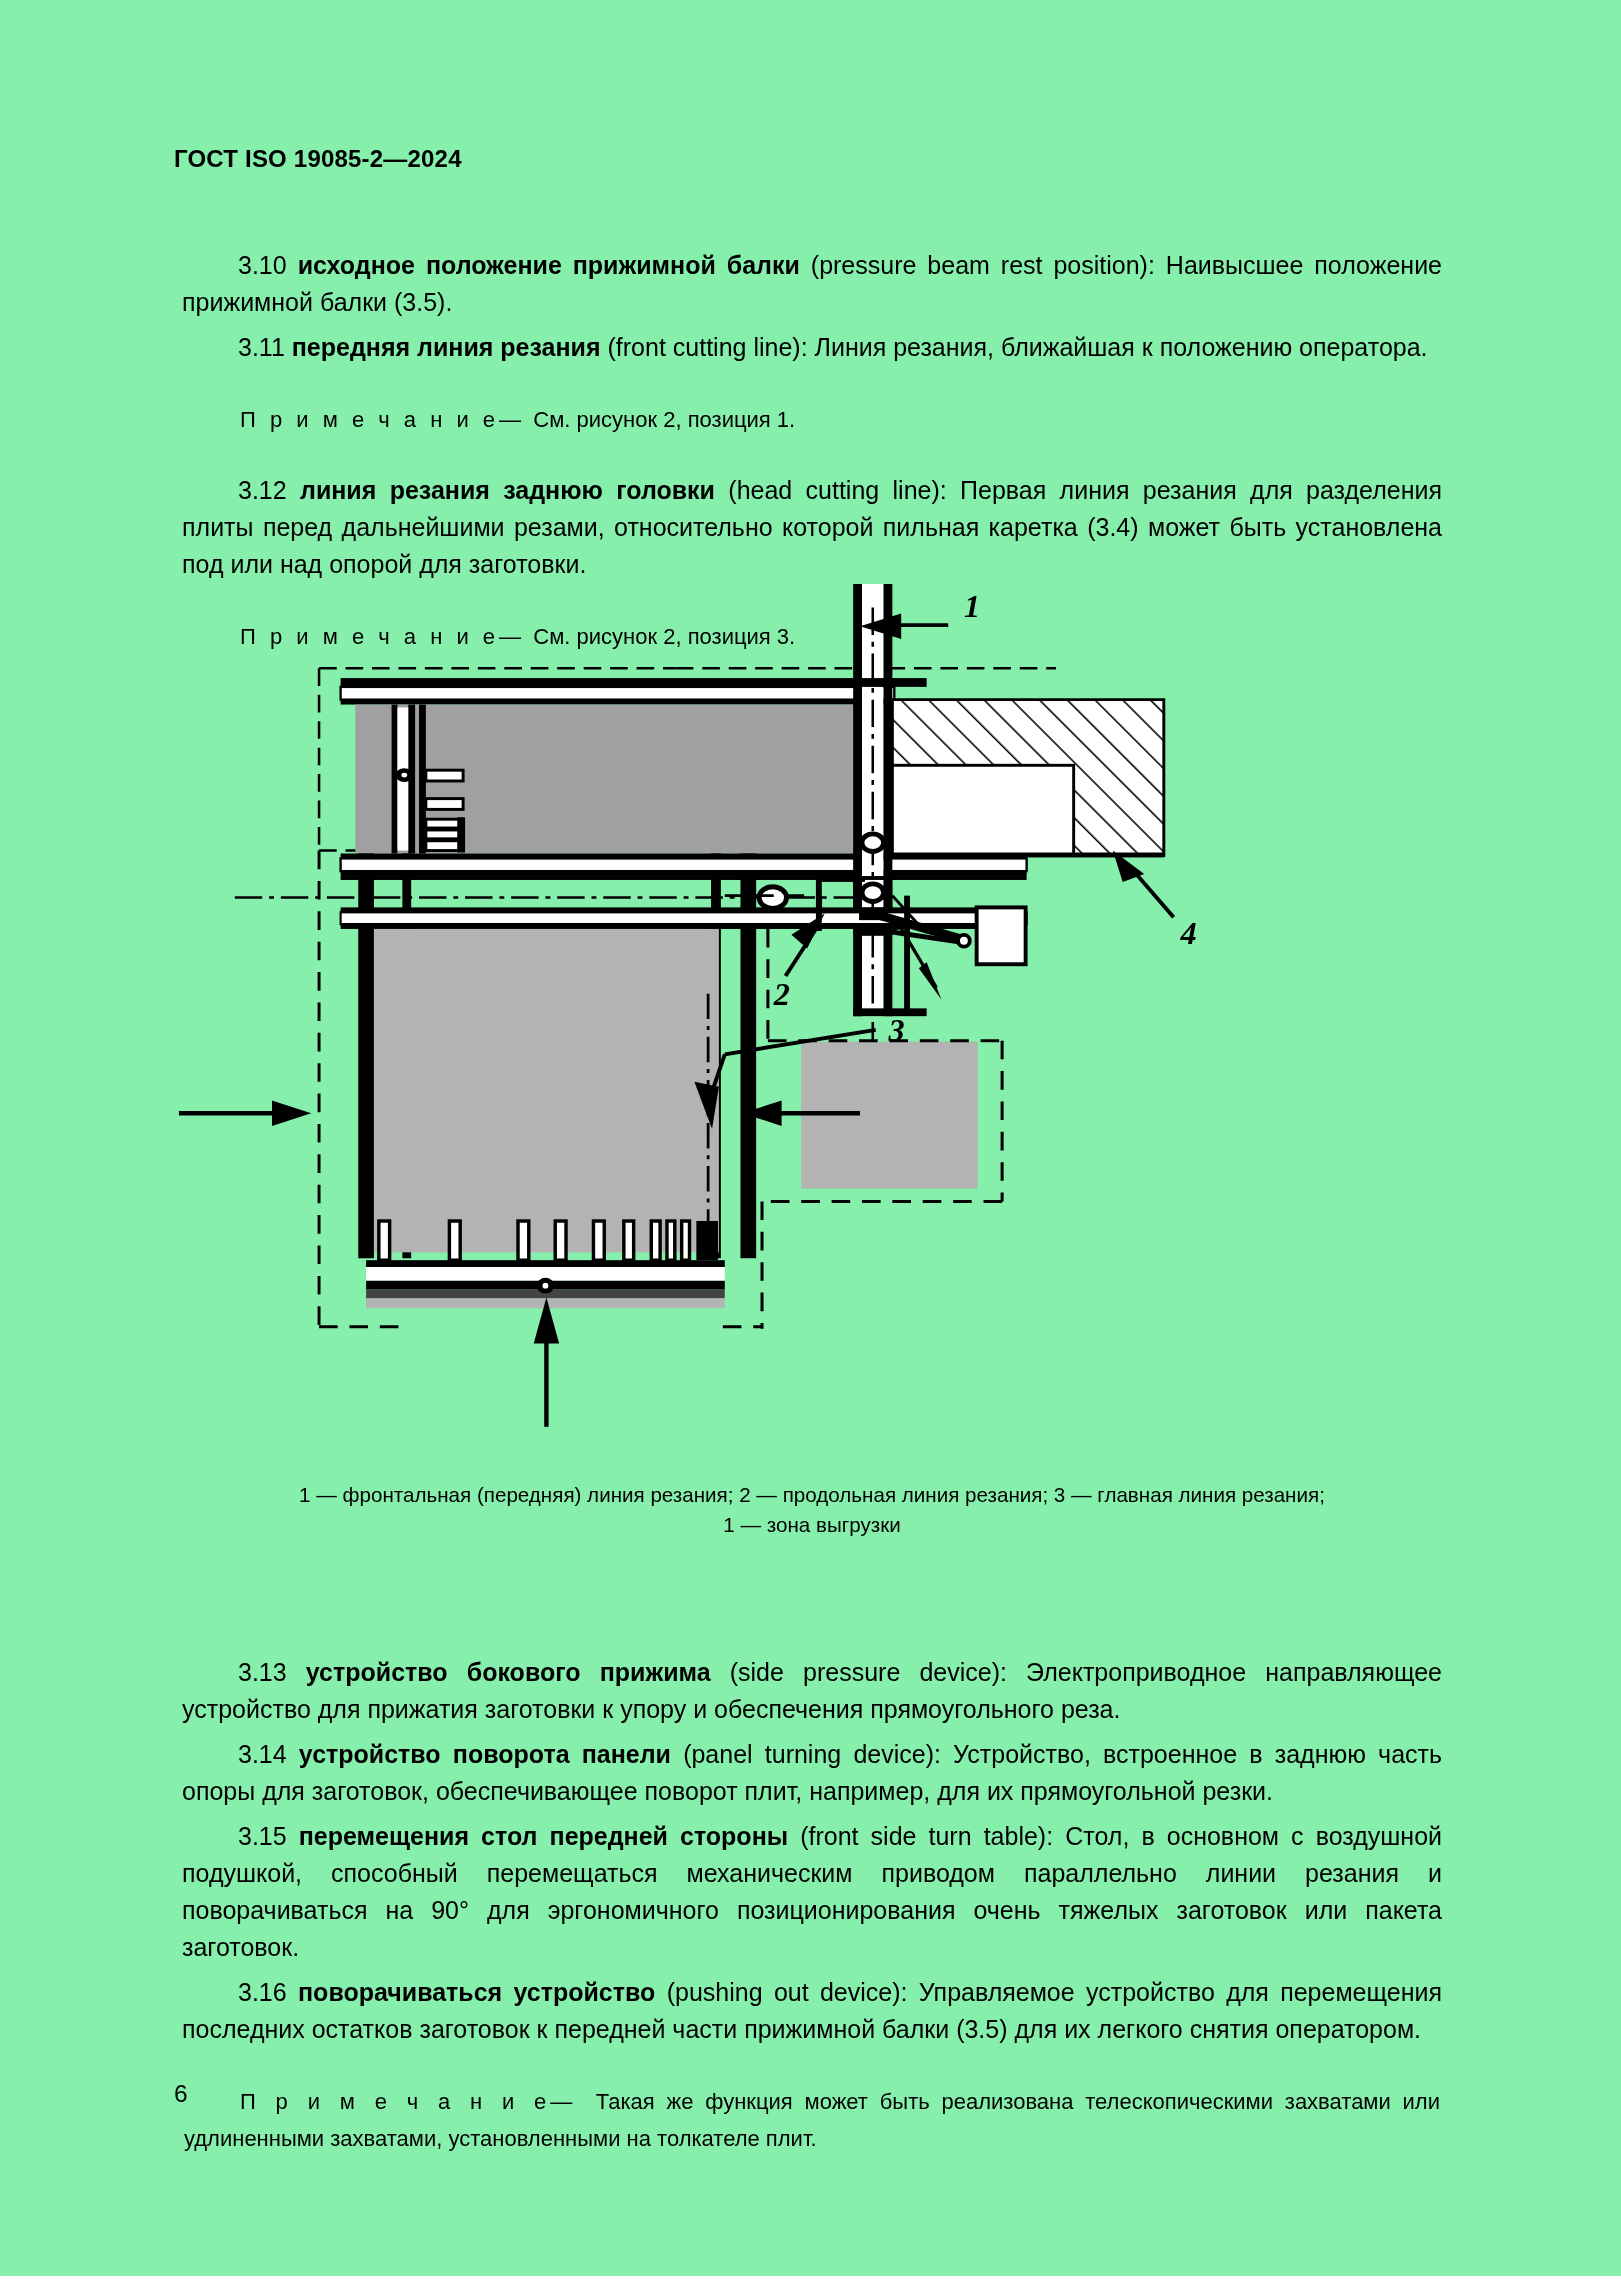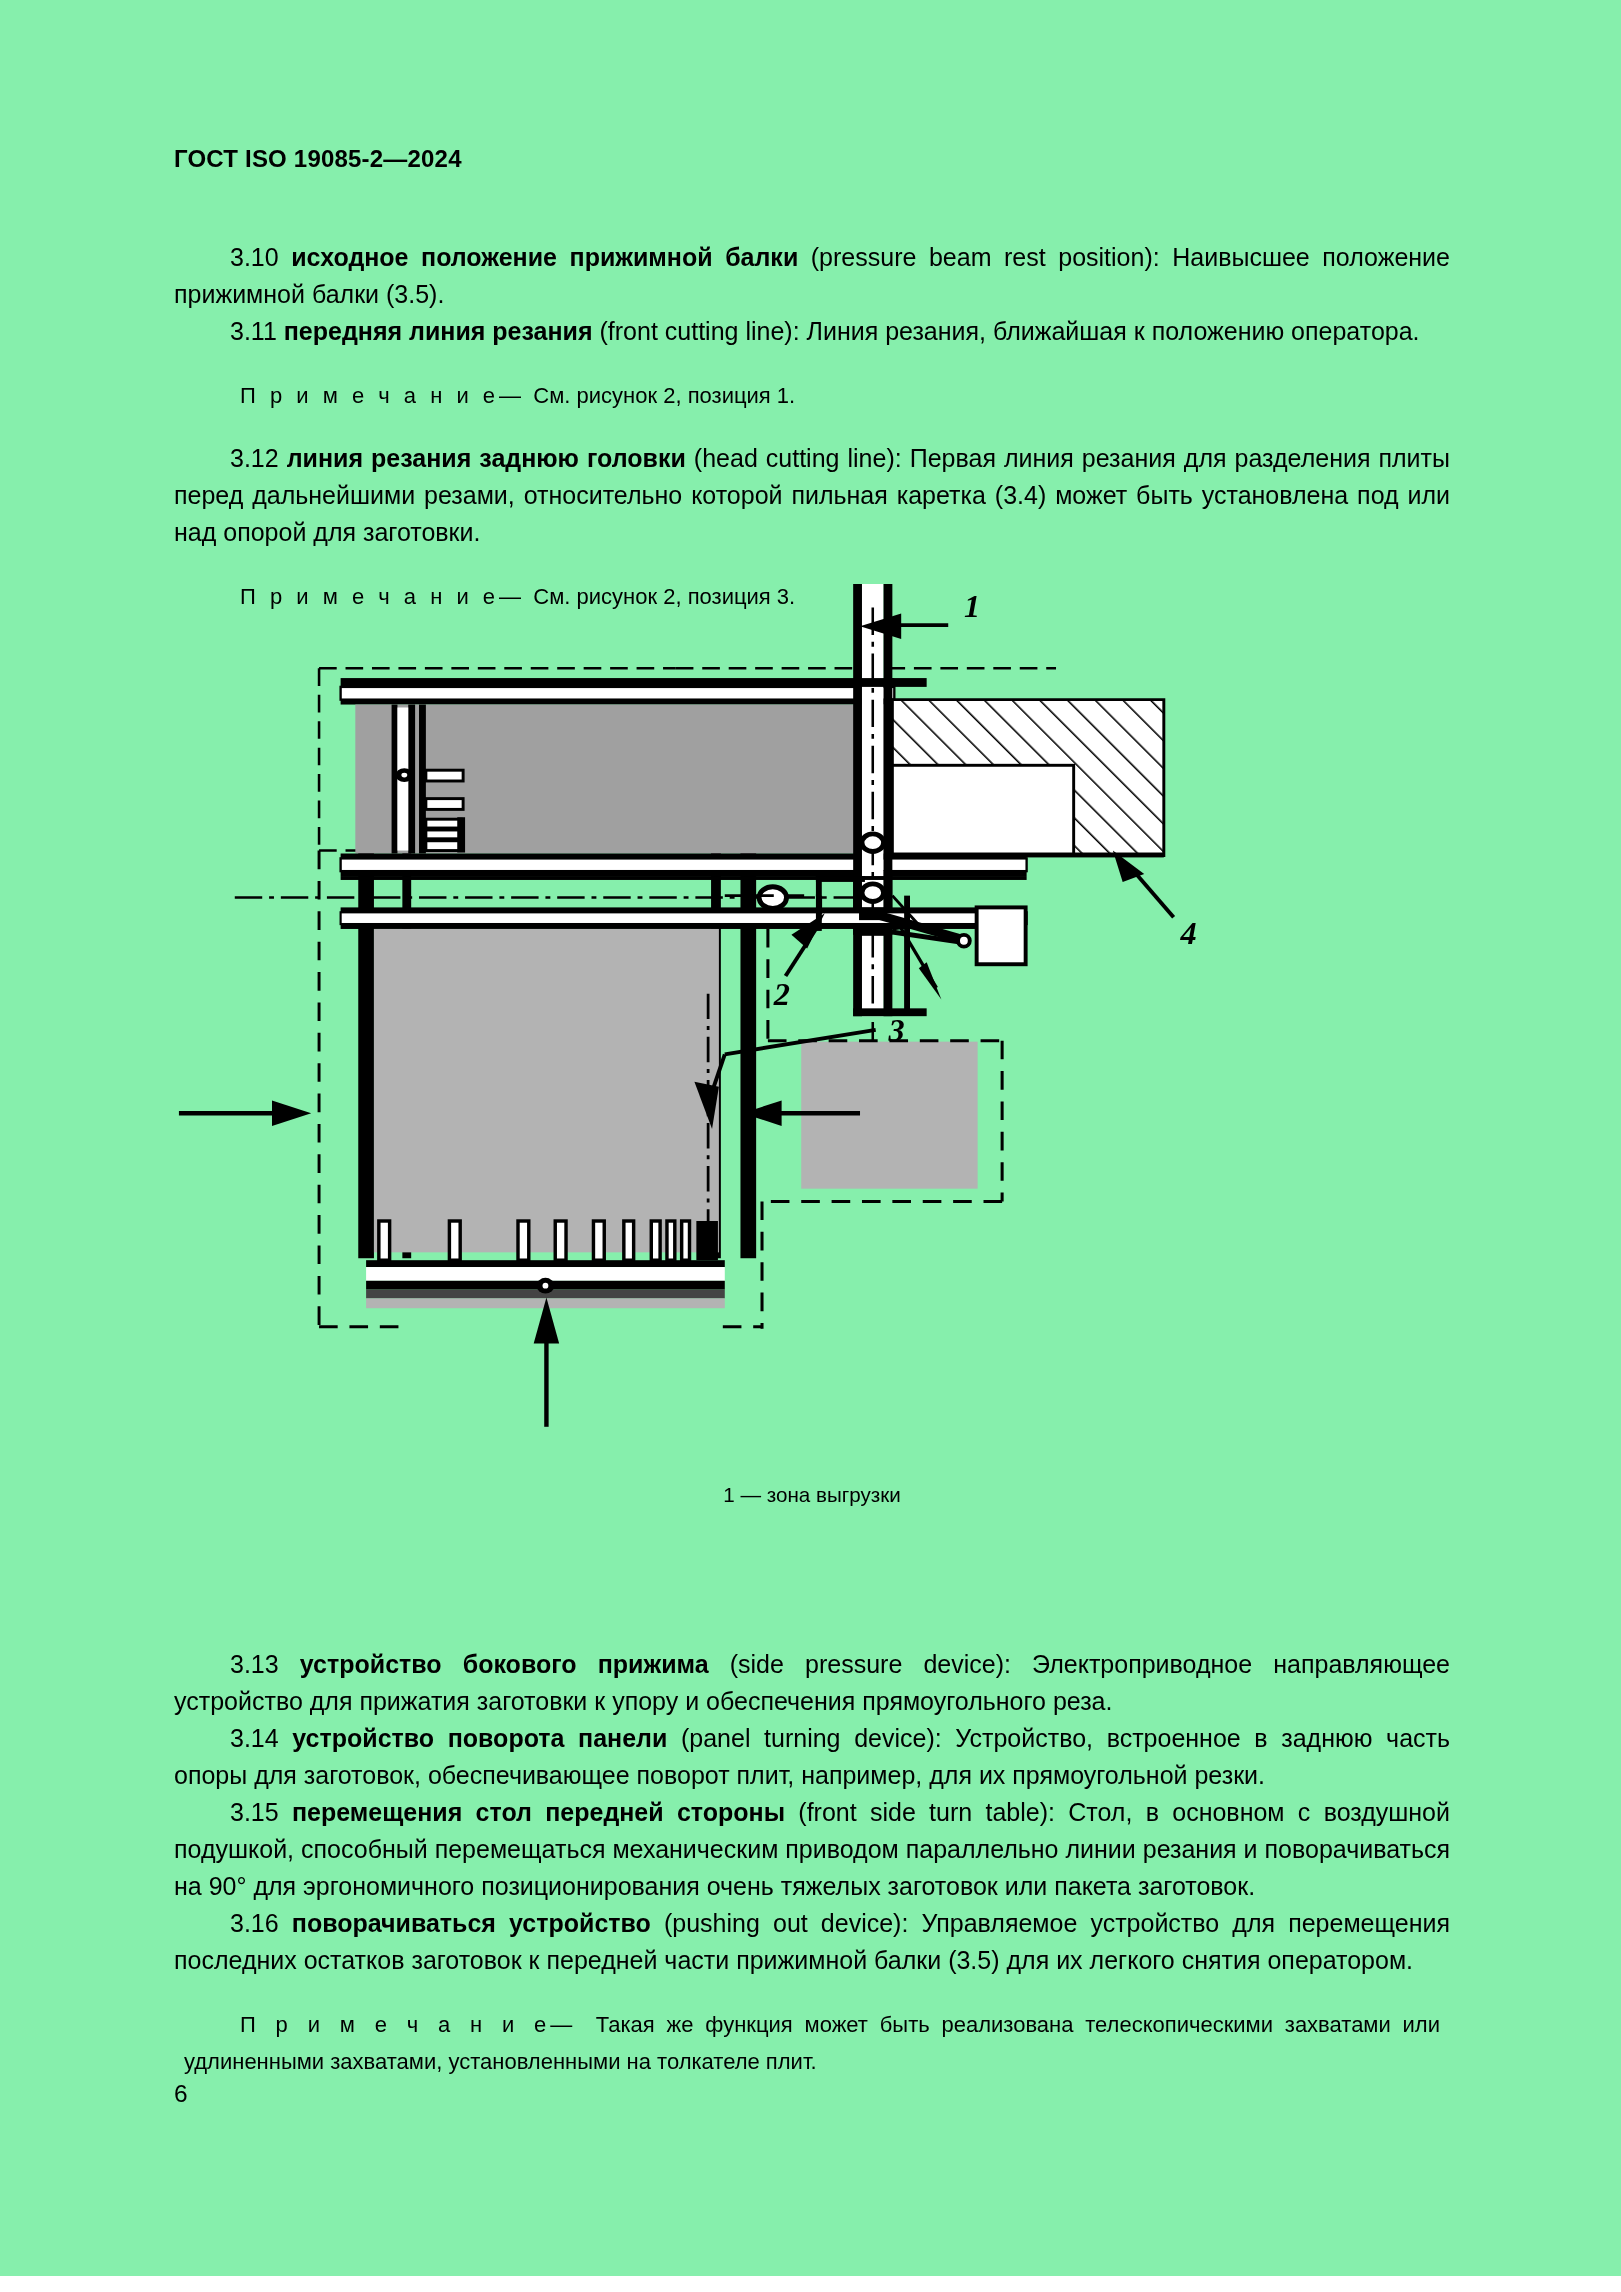--- a/index.html
+++ b/index.html
@@ -31,21 +31,21 @@
     white-space: nowrap;
   }
 
   
   .body-block {
     position: absolute;
     left: 174px;
     width: 1276px;
   }
   p.para {
-    margin: 0;
+    margin: 8px;
     font-size: 25px;
     line-height: 37px;
     text-align: justify;
     text-justify: inter-word;
     text-indent: 56px;
     hyphens: manual;
   }
   p.para .term {
     font-weight: bold;
   }
@@ -340,20 +340,21 @@
 
         <text x="806" y="34" font-family="Liberation Serif, serif" font-size="33" font-style="italic" font-weight="bold" fill="#000">1</text>
         <text x="612" y="430" font-family="Liberation Serif, serif" font-size="33" font-style="italic" font-weight="bold" fill="#000">2</text>
         <text x="729" y="466" font-family="Liberation Serif, serif" font-size="33" font-style="italic" font-weight="bold" fill="#000">3</text>
         <text x="1027" y="367" font-family="Liberation Serif, serif" font-size="33" font-style="italic" font-weight="bold" fill="#000">4</text>
       </svg>
     </div>
   </div>
 
   <div class="fig-legend">
+    <div>1 — фронтальная (передняя) линия резания; 2 — продольная линия резания; 3 — главная линия резания;</div>
     <div>1 — зона выгрузки</div>
   </div>
 
 
   <div class="body-block" style="top:1646px;">
 
     <p class="para">
       <span>3.13</span>
       <span class="term">устройство бокового прижима</span>
       <span>(side pressure device)</span><span>: Электроприводное направляющее устройство для прижатия заготовки к упору и обеспечения прямоугольного реза.</span>

